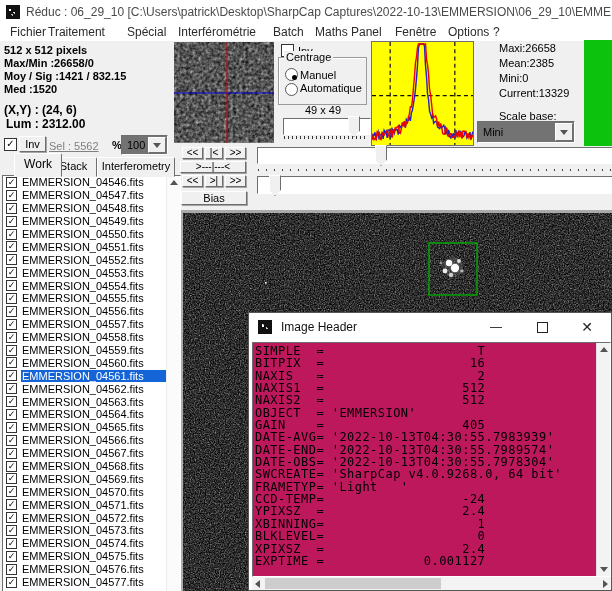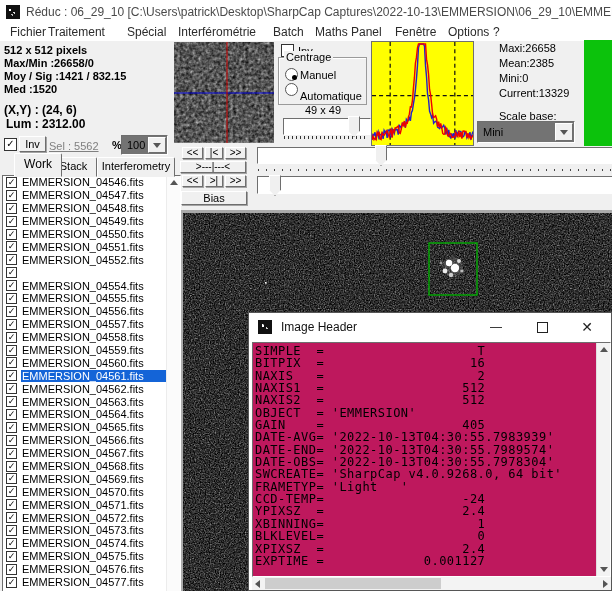--- a/index.html
+++ b/index.html
@@ -176,20 +176,21 @@
         <div class="file-row">
           <span class="cb">✓</span>
           <span class="fname">EMMERSION_04551.fits</span>
         </div>
         <div class="file-row">
           <span class="cb">✓</span>
           <span class="fname">EMMERSION_04552.fits</span>
         </div>
         <div class="file-row">
           <span class="cb">✓</span>
+          <span class="fname">EMMERSION_04553.fits</span>
         </div>
         <div class="file-row">
           <span class="cb">✓</span>
           <span class="fname">EMMERSION_04554.fits</span>
         </div>
         <div class="file-row">
           <span class="cb">✓</span>
           <span class="fname">EMMERSION_04555.fits</span>
         </div>
         <div class="file-row">
@@ -306,21 +307,21 @@
   </svg>
 
   <div class="abs cb" style="left:281px;top:44px"></div>
   <span class="abs" style="left:298px;top:45px">Inv</span>
 
   <div class="abs groupbox">
     <span class="legend">Centrage</span>
     <div class="abs radio on" style="left:6px;top:10px"></div>
     <span class="abs" style="left:21px;top:11px">Manuel</span>
     <div class="abs radio" style="left:6px;top:25px"></div>
-    <span class="abs" style="left:21px;top:32px">Automatique</span>
+    <span class="abs" style="left:21px;top:24px">Automatique</span>
   </div>
 
   <span class="abs" style="left:305px;top:104px">49 x 49</span>
   <div class="slider-track" style="left:283px;top:118px;width:86px;height:15px">
     <div class="slider-thumb" style="left:64px;top:-3px"></div>
   </div>
   <div class="ticks" style="left:284px;top:136px;width:84px"></div>
 
   <svg class="abs hist" viewBox="0 0 100 100" preserveAspectRatio="none">
     <rect width="100" height="100" class="plot-bg" fill="#ffff00"></rect>

